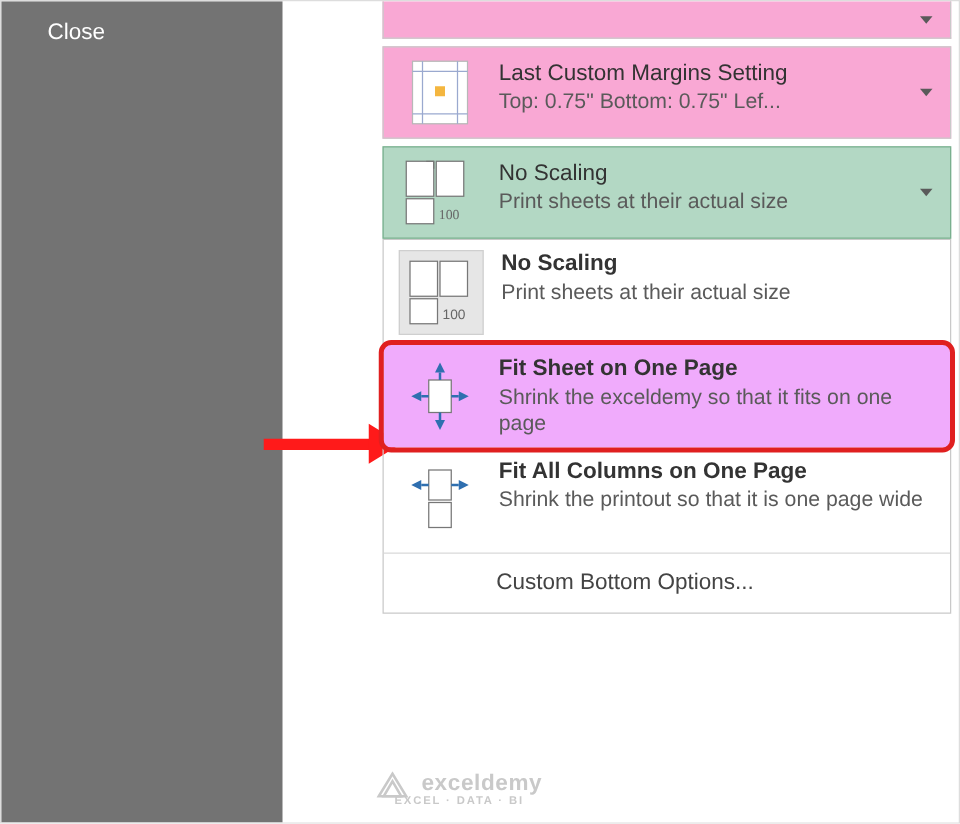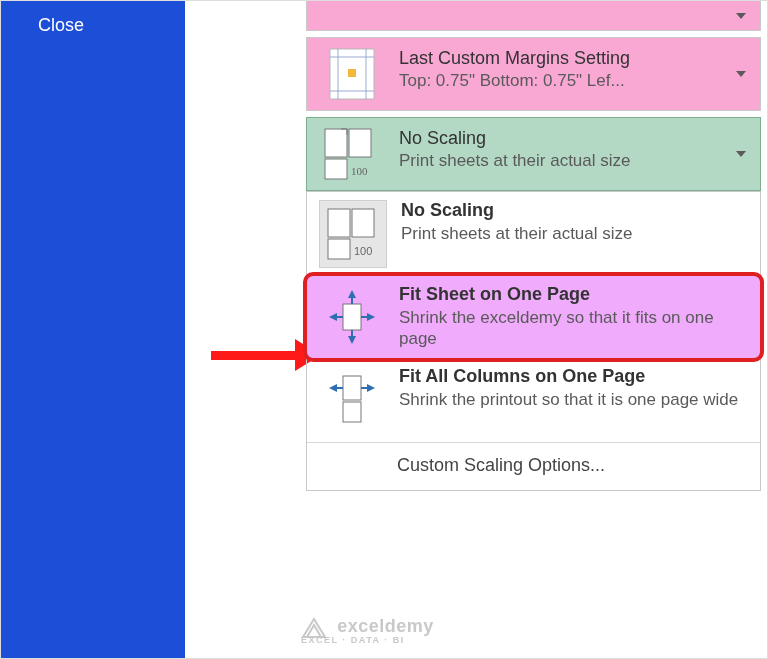--- a/index.html
+++ b/index.html
@@ -1,19 +1,19 @@
 <!DOCTYPE html>
 <html><head>
 <meta charset="utf-8">
 <style>
   html,body{margin:0;padding:0;font-family:"Segoe UI",Arial,sans-serif;font-size:15px;background:#fff}
   #stage{position:relative;width:768px;height:659px;overflow:hidden;border:1px solid #ddd;box-sizing:border-box}
 
   
-  .backstage{position:absolute;left:0;top:0;width:184px;height:100%;background:#1d4ed8;color:#fff}
+  .backstage{position:absolute;left:0;top:0;width:225px;height:100%;background:#737373;color:#fff}
   .close{position:absolute;left:37px;top:14px;font-size:18px}
 
   
   .panel{position:absolute;left:305px;top:0;width:455px}
 
   
   .row{position:relative;border:1px solid #c9c9c9;background:#f9a8d4;display:flex;align-items:flex-start;padding:10px 34px 10px 12px;box-sizing:border-box}
   .row + .row{margin-top:6px}
   .row .icon{width:66px;height:52px;flex:none;display:flex;align-items:center;justify-content:center;margin-right:14px}
   .row .txt{flex:1}
@@ -45,21 +45,21 @@
   svg{display:block}
 
   
   .annot-arrow{position:absolute;left:210px;top:340px;width:120px;height:30px;pointer-events:none}
   .annot-arrow .shaft{position:absolute;left:0;top:10px;width:86px;height:9px;background:#ff1a1a}
   .annot-arrow .head{position:absolute;left:84px;top:-2px;width:0;height:0;border-top:16px solid transparent;border-bottom:16px solid transparent;border-left:26px solid #ff1a1a}
 
   
   .wm{position:absolute;left:300px;top:615px;color:#c9c9c9;font-weight:600}
   .wm .t1{font-size:18px;letter-spacing:.5px}
-  .wm .t2{font-size:9px;letter-spacing:1.5px;margin-top:-4px;}
+  .wm .t2{font-size:9px;letter-spacing:1.5px;margin-top:-4px;text-align:center}
   .wm .logo{display:inline-block;vertical-align:middle;margin-right:6px}
 </style>
 </head>
 <body>
 
 <div id="stage">
 
   <div class="backstage">
     <div class="close">Close</div>
   </div>
@@ -163,21 +163,21 @@
           </svg>
         </div>
         <div class="txt">
           <div class="ottl">Fit All Columns on One Page</div>
           <div class="osub">Shrink the printout so that it is one page wide</div>
         </div>
       </div>
 
 
       <div class="sep"></div>
-      <div class="custom">Custom Scaling Options...</div>
+      <div class="custom">Custom Bottom Options...</div>
     </div>
   </div>
 
   <div class="wm">
     <span class="logo">
       <svg width="26" height="22" viewBox="0 0 26 22">
           <polygon points="2,20 13,2 24,20" fill="none" stroke="#c9c9c9" stroke-width="2"></polygon>
           <polygon points="6,20 13,8 20,20" fill="none" stroke="#c9c9c9" stroke-width="2"></polygon>
         </svg>
     </span>

